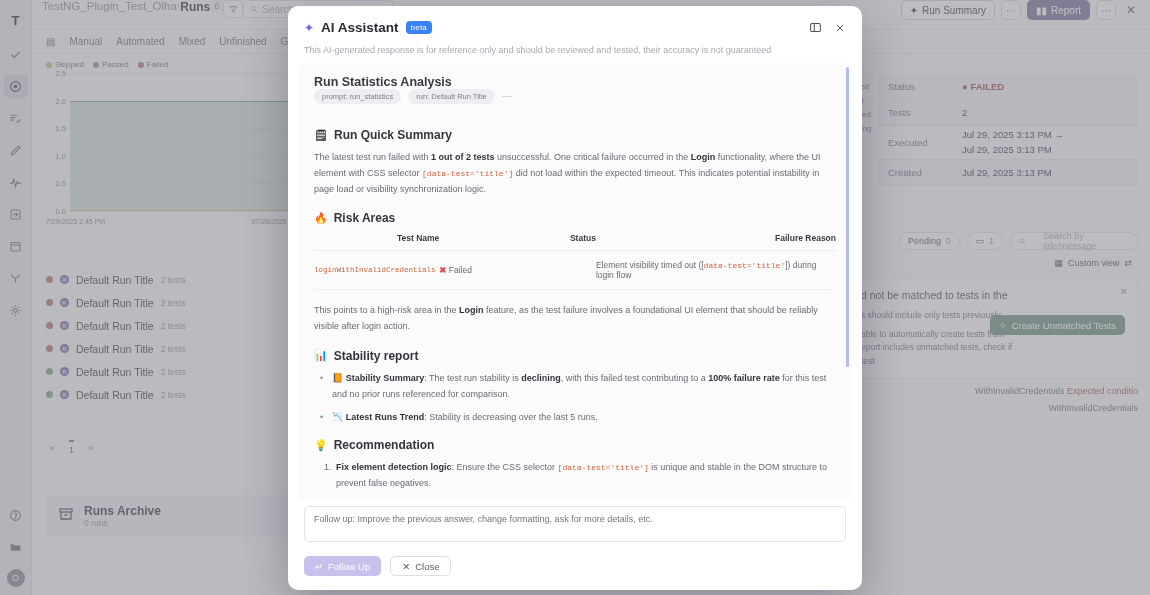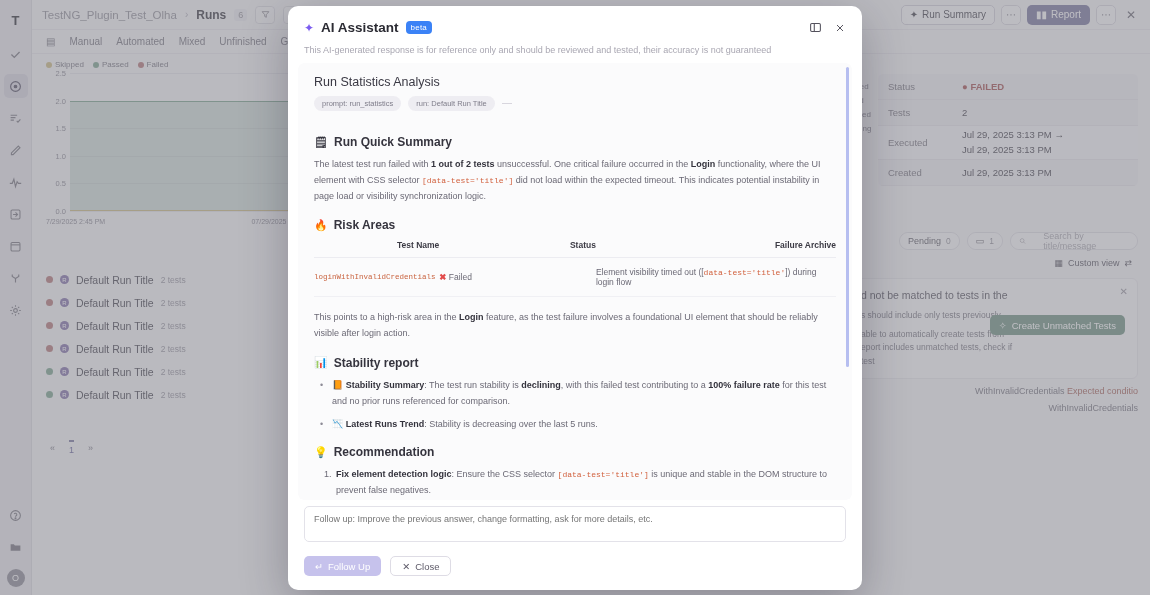--- a/index.html
+++ b/index.html
@@ -44,21 +44,21 @@
   .rail-avatar {
     width: 18px; height: 18px; border-radius: 50%;
     background: #9d9aa8; color: #fff; font-size: 9px;
     display: flex; align-items: center; justify-content: center;
     margin-top: 10px; margin-bottom: 8px;
   }
 
   
   .topbar {
     position: absolute; left: 32px; right: 0; top: 0; height: 30px;
-    display: flex; align-items: center; padding: 0 10px; gap: 8px;
+    display: flex; align-items: flex-start; padding: 0 10px; 
     border-bottom: 1px solid #eceaf0;
   }
   .crumb { color: #a2a0ab; font-size: 11.5px; }
   .crumb-sep { color: #bdbbc6; font-size: 10px; }
   .crumb-current { color: #55535e; font-size: 12px; font-weight: bold; }
   .crumb-count {
     color: #a2a0ab; font-size: 9px; background: #efedf2;
     border-radius: 3px; padding: 1px 4px;
   }
   .tb-iconbtn {
@@ -183,21 +183,21 @@
   }
   .m-card {
     background: #fbfbfc; border-radius: 6px; padding: 12px 16px 16px 16px;
     height: 100%; position: relative;
   }
   .m-scrollbar {
     position: absolute; right: 3px; top: 4px; width: 3px; height: 300px;
     border-radius: 2px; background: #b6bef0;
   }
 
-  .h-doc { font-size: 12.5px; font-weight: normal; color: #3a3944; margin-bottom: 7px; }
+  .h-doc { font-size: 12.5px; font-weight: bold; color: #3a3944; }
   .chips { display: flex; align-items: center; gap: 7px; margin-bottom: 24px; }
   .chip { background: #eeedf2; color: #7f7d8a; font-size: 7.5px; border-radius: 9px; padding: 3px 8px; }
   .chip-min { width: 10px; height: 1.5px; background: #d8d6de; }
 
   .h2 { font-size: 12px; font-weight: bold; color: #35343e; margin: 0 0 8px 0;
     display: flex; align-items: center; gap: 6px; }
   .h2 .emo { font-size: 11px; }
   .para { font-size: 9px; color: #6b6975; line-height: 1.75; margin-bottom: 14px; }
   .para b { color: #34333d; }
   .code { font-family: "Liberation Mono", monospace; font-size: 8px; color: #d1603d; }
@@ -425,20 +425,32 @@
       <span class="run-count">2 tests</span>
     </div>
   </div>
 
   <div class="pager">
     <span>«</span>
     <span class="pg-cur">1</span>
     <span>»</span>
   </div>
 
+  <div class="archive">
+    <span>
+      <svg viewBox="0 0 16 16" fill="none" stroke="#6f6c7a" stroke-width="1.3" width="16" height="16">
+          <rect x="2" y="3" width="12" height="3"></rect>
+          <path d="M3 6v7h10V6M6.5 9h3"></path>
+        </svg>
+    </span>
+    <span>
+      <div class="archive-title">Runs Archive</div>
+      <div class="archive-sub">0 runs</div>
+    </span>
+  </div>
 
   <div class="detail">
     <div class="det-legend">
       <div class="lg">
           <span class="dot" style="background:#78b894"></span>
           <span>Passed</span>
         </div>
       <div class="lg">
           <span class="dot" style="background:#e08080"></span>
           <span>Failed</span>
@@ -564,21 +576,21 @@
 
       <div class="h2">
         <span class="emo">🔥</span>
         <span>Risk Areas</span>
       </div>
       <table class="risk">
         <thead>
           <tr>
             <th>Test Name</th>
             <th class="col2">Status</th>
-            <th class="col3">Failure Archive</th>
+            <th class="col3">Failure Reason</th>
           </tr>
         </thead>
         <tbody>
           <tr>
             <td class="tname">loginWithInvalidCredentials</td>
             <td>
               <span class="xmark">✖</span>
               <span>Failed</span>
             </td>
             <td><span>Element visibility timed out ([</span><span class="code">data-test='title'</span><span>]) during login flow</span></td>

